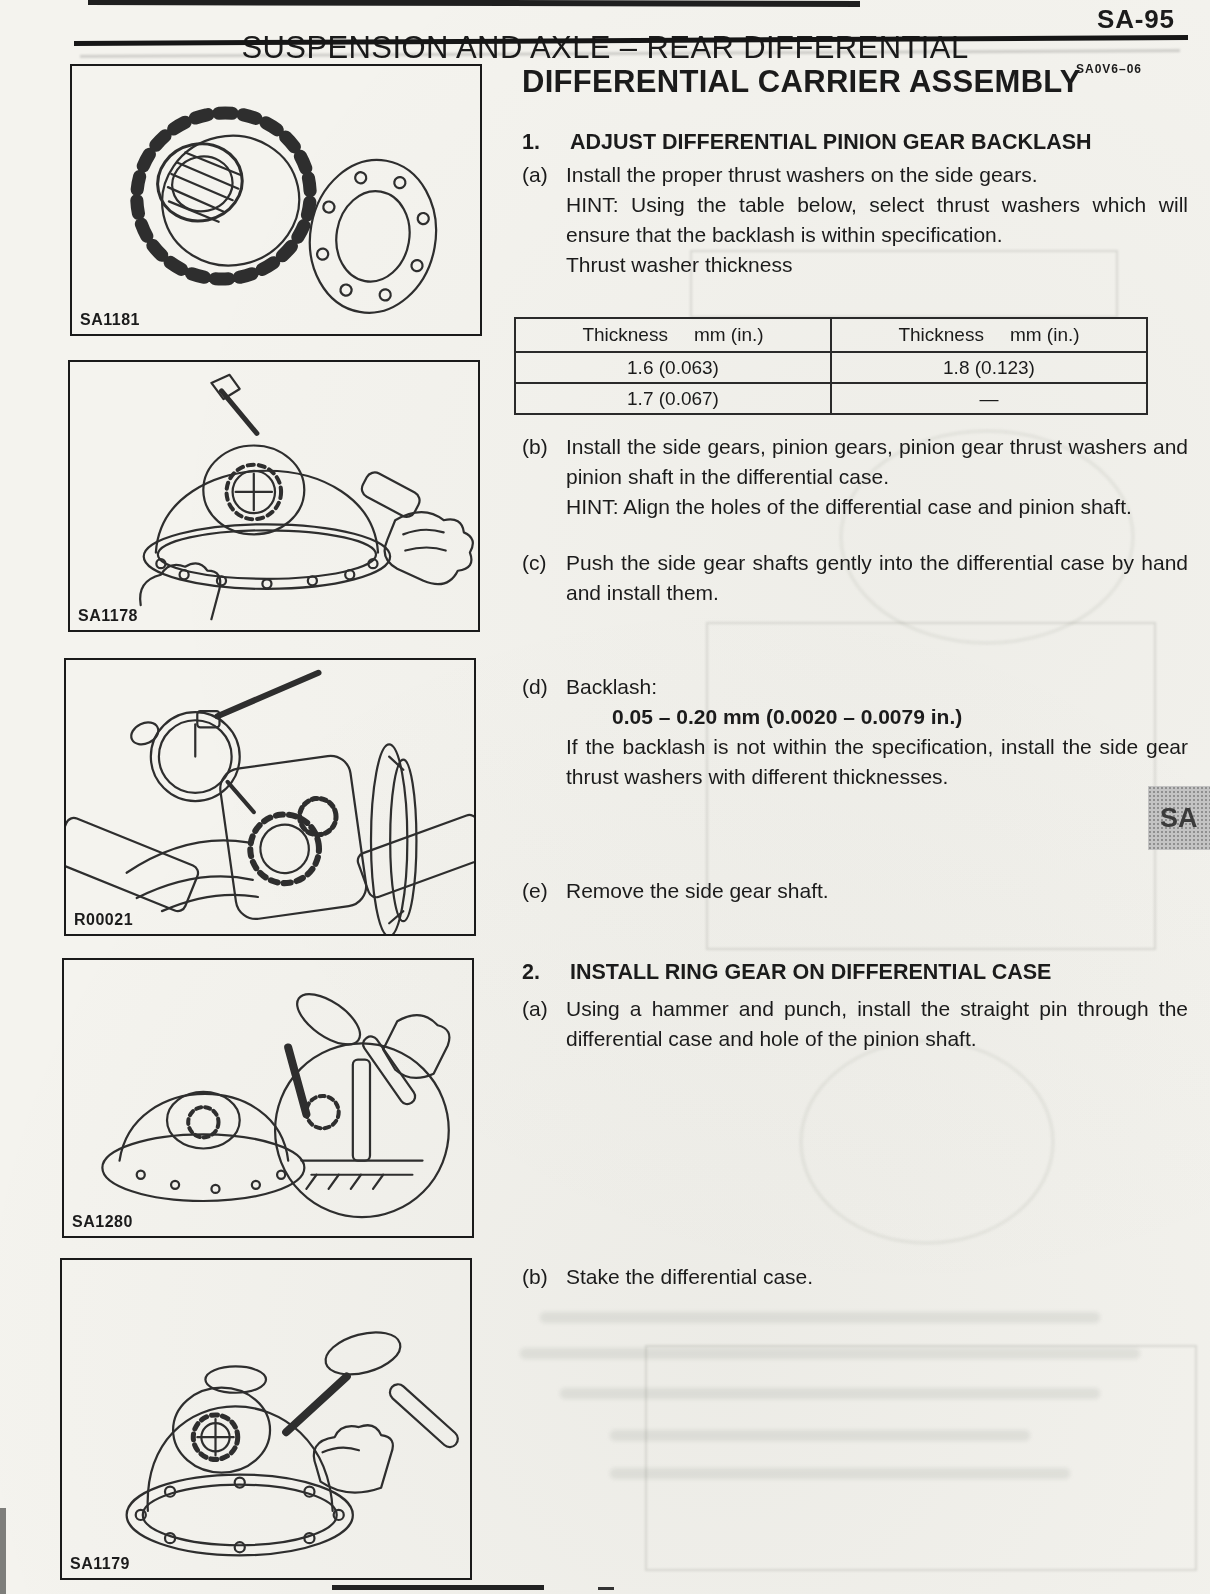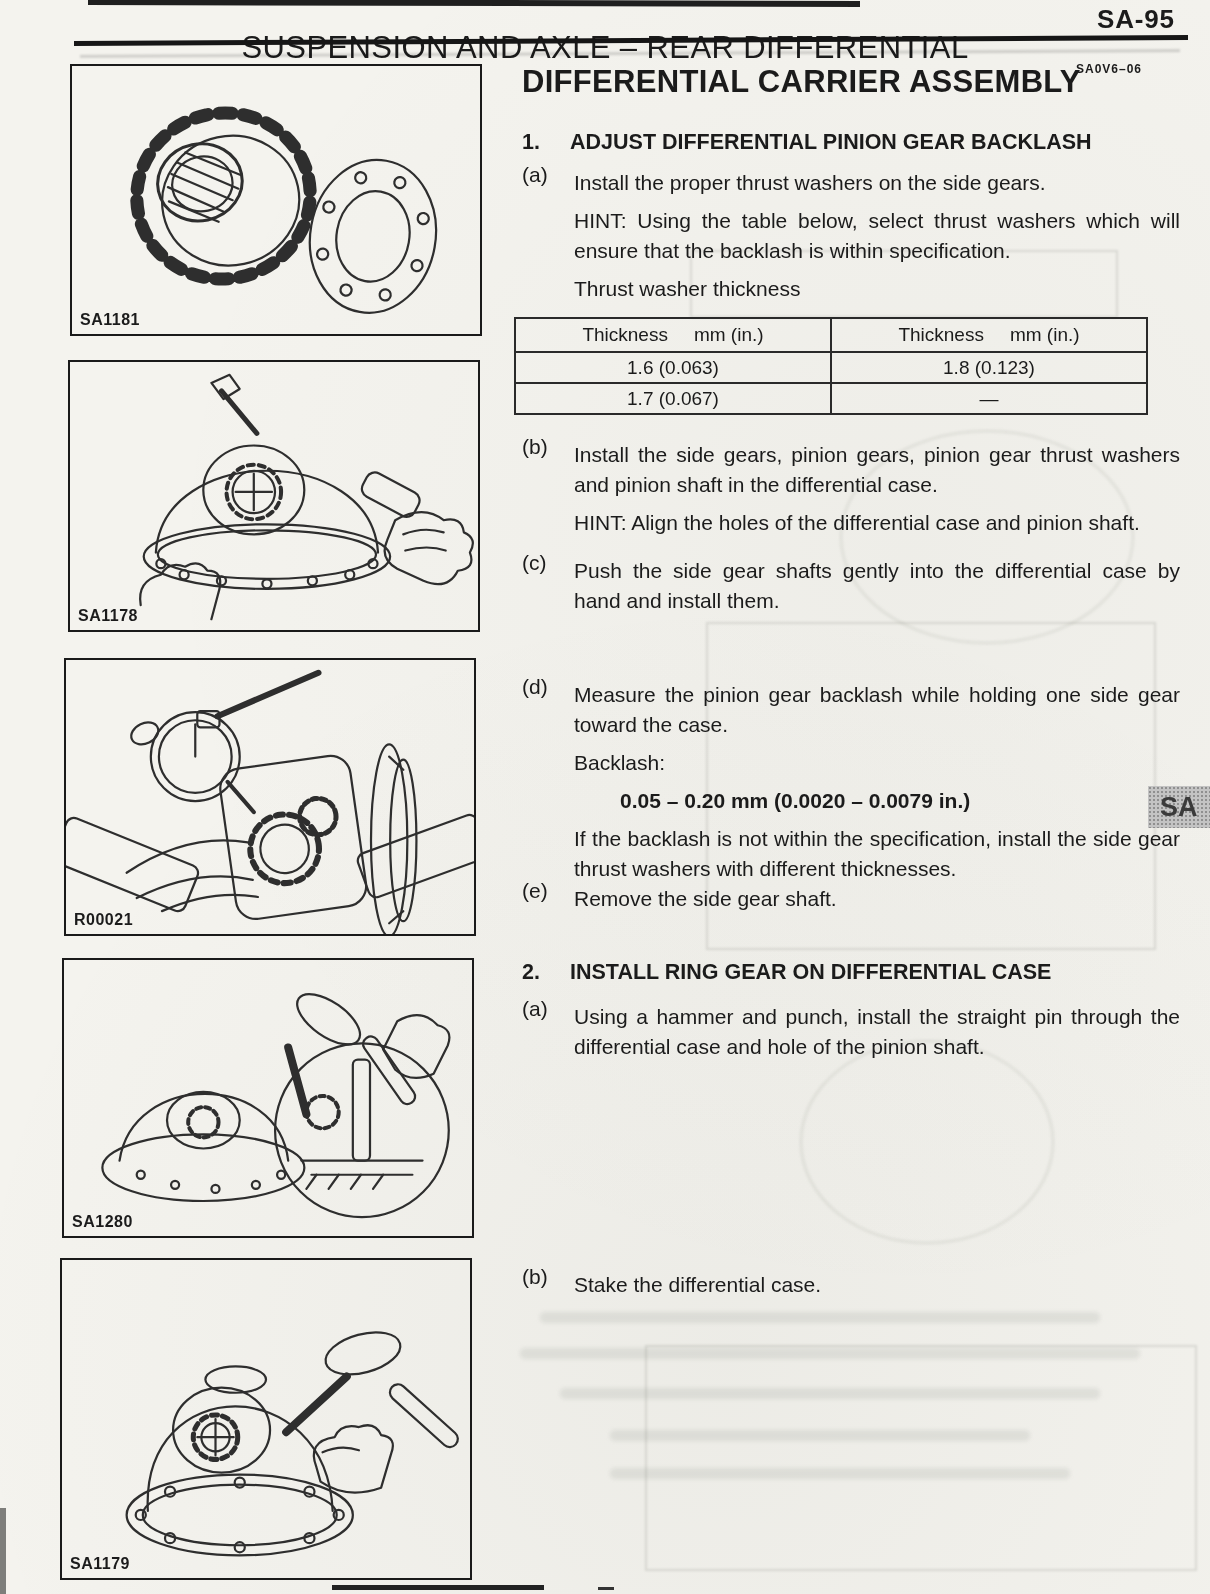--- a/index.html
+++ b/index.html
@@ -29,33 +29,33 @@
   .sketch { stroke:#2e2e2e; fill:none; stroke-width:2.2; stroke-linecap:round; stroke-linejoin:round; }
 
   
   .doc-code { position:absolute; top:62px; left:1076px; font-size:12px; font-weight:bold; letter-spacing:1px; }
   .doc-title { position:absolute; top:64px; left:522px; font-size:31px; font-weight:bold; letter-spacing:0.3px; white-space:nowrap; }
   .step-head { position:absolute; left:522px; width:666px; display:flex; font-weight:bold; font-size:21.5px; }
   .step-num { width:48px; flex:none; }
   .sub { position:absolute; left:522px; width:666px; display:flex; font-size:21px; line-height:30px; }
   .sub-label { width:44px; flex:none; }
   .sub-body { flex:1; text-align:justify; }
-  .sub-body p { margin:8px; }
+  .sub-body p { margin:0; }
   .bold { font-weight:normal; }
   .spec { font-weight:bold; padding-left:46px; text-align:left; }
 
   
   .tbl { position:absolute; top:317px; left:514px; border-collapse:collapse; }
   .tbl th, .tbl td { border:2px solid #2a2a2a; width:312px; text-align:center; font-size:19px; font-weight:normal; }
   .tbl th { height:30px; }
   .tbl td { height:27px; }
   .unit { margin-left:26px; }
 
   
-  .sa-tab { position:absolute; top:786px; right:0; width:50px; height:42px;
+  .sa-tab { position:absolute; top:786px; right:0; width:50px; height:64px;
     background-color:#c3c3c3;
     background-image:radial-gradient(#8f8f8f 1px, transparent 1.3px);
     background-size:4px 4px;
     display:flex; align-items:center; padding-left:12px;
     font-size:27px; font-weight:bold; color:#3a3a3a; }
 
   
   .bleed-box { position:absolute; border:2px solid rgba(100,105,95,0.17); filter:blur(1px); }
   .bleed-ellipse { position:absolute; border:2px solid rgba(100,105,95,0.15); border-radius:50%; filter:blur(1.5px); }
   .bleed-bar { position:absolute; background:rgba(105,115,105,0.13); height:11px; border-radius:5px; filter:blur(2px); }
@@ -300,21 +300,20 @@
   <div class="sub" style="top:548px;">
     <span class="sub-label">(c)</span>
     <div class="sub-body">
       <p>Push the side gear shafts gently into the differential case by hand and install them.</p>
     </div>
   </div>
 
   <div class="sub" style="top:672px;">
     <span class="sub-label">(d)</span>
     <div class="sub-body">
-      <p>Measure the pinion gear backlash while holding one side gear toward the case.</p>
       <p class="bold">Backlash:</p>
       <p class="spec">0.05 – 0.20 mm (0.0020 – 0.0079 in.)</p>
       <p>If the backlash is not within the specification, install the side gear thrust washers with different thicknesses.</p>
     </div>
   </div>
 
   <div class="sub" style="top:876px;">
     <span class="sub-label">(e)</span>
     <div class="sub-body">
       <p>Remove the side gear shaft.</p>

